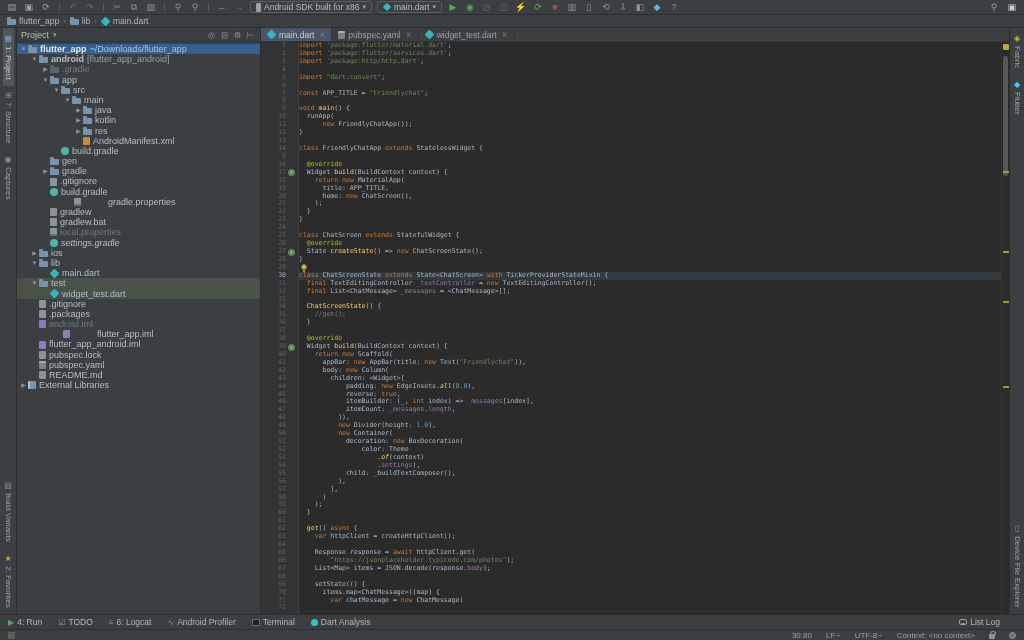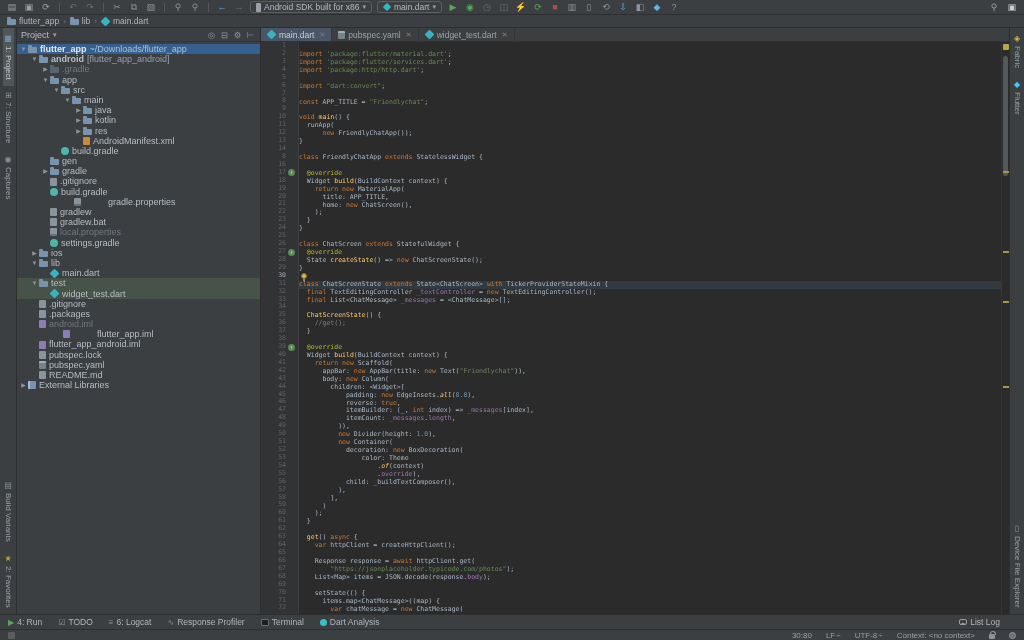--- a/index.html
+++ b/index.html
@@ -76,21 +76,21 @@
   .tab .x { font-size:7px; color:#7c8287; margin-left:2px; }
 
   .edbody { flex:1; display:flex; background:#2b2b2b; position:relative; }
   .gutter { width:38px; background:#313335; border-right:1px solid #3c3e40;
             font:6.5px/7.93px "DejaVu Sans Mono",monospace; color:#606366; position:relative; flex:0 0 auto; }
   .gutter .gnum { height:7.93px; text-align:right; padding-right:12px; }
   .gutter .gnum.cur { color:#a7adb3; }
   .gut-ic { position:absolute; left:27px; width:7px; height:7px; border-radius:50%;
             background:#5d8a57; color:#dfe8df; font-size:5px; line-height:7px; text-align:center; }
   .code { flex:1; min-width:0; position:relative; overflow:hidden;
-          font:6.5px/7.93px "DejaVu Sans Mono",monospace; color:#a9b7c6;margin-top:9px; }
+          font:6.5px/7.93px "DejaVu Sans Mono",monospace; color:#a9b7c6; }
   .cl { height:7.93px; white-space:pre; }
   .cl.cur { background:#333a3f; }
   .d{color:#a9b7c6}.k{color:#cc7832}.s{color:#6a8759}.n{color:#6897bb}.c{color:#808080}
   .a{color:#bbb529}.f{color:#ffc66d}.m{color:#9876aa}.i{color:#ffc66d;font-style:italic}
   .bulb { position:absolute; width:6px; height:6px; border-radius:50%; background:#d8b64a;
           border:1px solid #8a7326; }
   .bulb::after { content:''; position:absolute; left:1px; top:5px; width:2px; height:2px; background:#8a8f94; }
 
   .scrollstrip { width:8px; background:#2b2b2b; border-left:1px solid #333639; position:relative; flex:0 0 auto; }
   .thumb { position:absolute; left:1px; width:5px; border-radius:3px; background:#55585b; }
@@ -318,21 +318,21 @@
         <div class="trow" style="padding-left: 24px;">
           <span class="arr"></span>
           <span class="fi fi-page"></span>
           <span class="lbl">gradlew.bat</span>
         </div>
         <div class="trow dim" style="padding-left: 24px;">
           <span class="arr"></span>
           <span class="fi fi-page fi-props"></span>
           <span class="lbl">local.properties</span>
         </div>
-        <div class="trow" style="padding-left: 24px;">
+        <div class="trow" style="padding-left: 24px; font-style: italic;">
           <span class="arr"></span>
           <span class="fi fi-gradle"></span>
           <span class="lbl">settings.gradle</span>
         </div>
         <div class="trow" style="padding-left: 13px;">
           <span class="arr">▶</span>
           <span class="fi fi-folder"></span>
           <span class="lbl">ios</span>
         </div>
         <div class="trow" style="padding-left: 13px;">
@@ -546,21 +546,21 @@
           <div class="cl"><span class="d">            padding: </span><span class="k">new </span><span class="d">EdgeInsets.</span><span class="i">all</span><span class="d">(</span><span class="n">8.0</span><span class="d">),</span></div>
           <div class="cl"><span class="d">            reverse: </span><span class="k">true</span><span class="d">,</span></div>
           <div class="cl"><span class="d">            itemBuilder: (_, </span><span class="k">int </span><span class="d">index) =&gt; </span><span class="m">_messages</span><span class="d">[index],</span></div>
           <div class="cl"><span class="d">            itemCount: </span><span class="m">_messages</span><span class="d">.</span><span class="m">length</span><span class="d">,</span></div>
           <div class="cl"><span class="d">          )),</span></div>
           <div class="cl"><span class="d">          </span><span class="k">new </span><span class="d">Divider(height: </span><span class="n">1.0</span><span class="d">),</span></div>
           <div class="cl"><span class="d">          </span><span class="k">new </span><span class="d">Container(</span></div>
           <div class="cl"><span class="d">            decoration: </span><span class="k">new </span><span class="d">BoxDecoration(</span></div>
           <div class="cl"><span class="d">                color: Theme</span></div>
           <div class="cl"><span class="d">                    .</span><span class="i">of</span><span class="d">(context)</span></div>
-          <div class="cl"><span class="d">                    .</span><span class="m">override</span><span class="d">),</span></div>
+          <div class="cl"><span class="d">                    .</span><span class="m">settings</span><span class="d">),</span></div>
           <div class="cl"><span class="d">            child: _buildTextComposer(),</span></div>
           <div class="cl"><span class="d">          ),</span></div>
           <div class="cl"><span class="d">        ],</span></div>
           <div class="cl"><span class="d">      )</span></div>
           <div class="cl"><span class="d">    );</span></div>
           <div class="cl"><span class="d">  }</span></div>
           <div class="cl"></div>
           <div class="cl"><span class="d">  </span><span class="f">get</span><span class="d">() </span><span class="k">async </span><span class="d">{</span></div>
           <div class="cl"><span class="d">    </span><span class="k">var </span><span class="d">httpClient = createHttpClient();</span></div>
           <div class="cl"></div>
@@ -610,21 +610,21 @@
       <span class="bitem">
         <span class="g" style="color: rgb(141, 147, 153);">☑</span>
         <span>TODO</span>
       </span>
       <span class="bitem">
         <span class="g" style="color: rgb(141, 147, 153);">≡</span>
         <span>6: Logcat</span>
       </span>
       <span class="bitem">
         <span class="g" style="color: rgb(141, 147, 153);">∿</span>
-        <span>Response Profiler</span>
+        <span>Android Profiler</span>
       </span>
       <span class="bitem">
         <span class="term"></span>
         <span>Terminal</span>
       </span>
       <span class="bitem">
         <span class="dartball"></span>
         <span>Dart Analysis</span>
       </span>
     </span>

